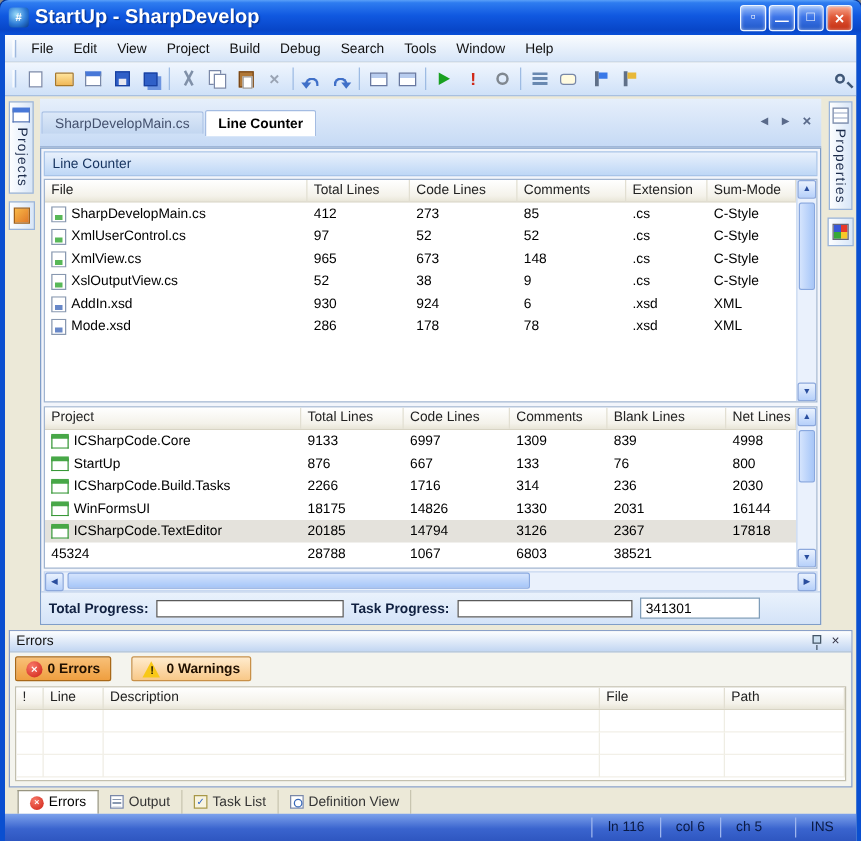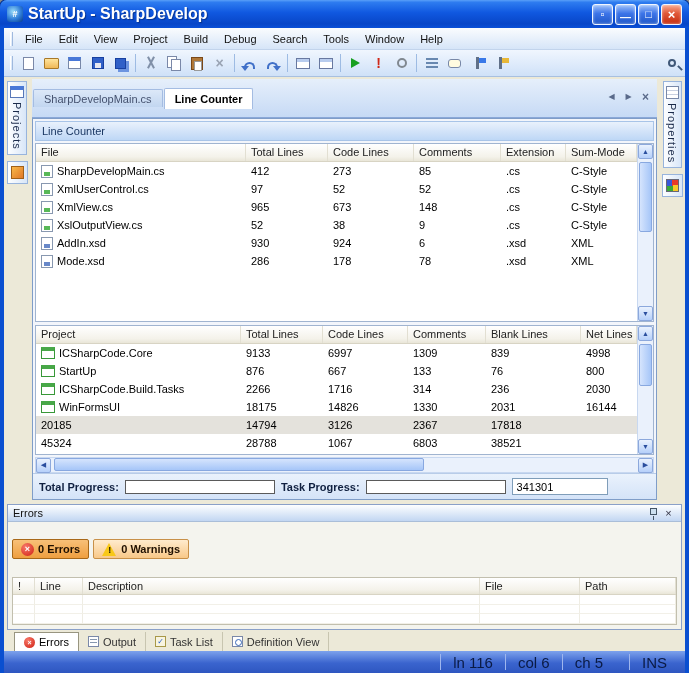--- a/index.html
+++ b/index.html
@@ -119,21 +119,21 @@
 .pfill{height:100%;width:100%;background:repeating-linear-gradient(90deg,#2EC42E 0 6px,#F4FBF4 6px 8px)}
 .pcount{width:96px;height:17px;background:#fff;border:1px solid #7F9DB9;display:flex;align-items:center;padding:0 4px}
 
 
 .errors-panel{height:126px;margin:4px 3px 0 3px;border:1px solid #8AA0C8;background:#F4F4EE;display:flex;flex-direction:column}
 .ep-head{height:17px;display:flex;align-items:center;padding:0 5px;background:linear-gradient(180deg,#FDFEFF,#C2D6F2);border-bottom:1px solid #AABED8;color:#111}
 .ep-title{flex:1}
 .hbtn{width:15px;height:14px;display:flex;align-items:center;justify-content:center;color:#334;font-size:11px}
 .i-pin{width:7px;height:7px;border:1px solid #456;background:#CDE0F0;position:relative;margin-top:-3px}
 .i-pin::after{content:"";position:absolute;left:2px;top:7px;width:1px;height:4px;background:#456}
-.filters{display:flex;gap:4px;padding:17px 4px}
+.filters{display:flex;gap:16px;padding:3px 4px}
 .fbtn{height:20px;display:flex;align-items:center;gap:4px;padding:0 8px;border:1px solid #C89048;border-radius:2px;background:linear-gradient(#FFEBCD,#F8C888);font-weight:bold;color:#201000}
 .fbtn.active{background:linear-gradient(#F8C078,#EF9F40);border-color:#A86818}
 .i-err{width:13px;height:13px;border-radius:50%;background:radial-gradient(circle at 35% 30%,#F87868,#CE2014);color:#fff;font-size:9px;font-weight:bold;display:flex;align-items:center;justify-content:center}
 .i-err::after{content:"×"}
 .i-warn{position:relative;width:15px;height:13px}
 .i-warn::before{content:"";position:absolute;left:0;top:0;width:0;height:0;border-left:7px solid transparent;border-right:7px solid transparent;border-bottom:13px solid #F8C818}
 .i-warn::after{content:"!";position:absolute;left:6px;top:2px;font-size:9px;font-weight:bold;color:#201800}
 .i-msg{width:13px;height:11px;background:linear-gradient(#6CA0F8,#2860D8);border-radius:3px;color:#fff;font-size:9px;font-weight:bold;display:flex;align-items:center;justify-content:center}
 .i-msg::after{content:"i"}
 .egrid{flex:1;margin:1px 4px 4px 4px;border:1px solid #C2BFAE;background:#fff;display:flex;flex-direction:column;overflow:hidden}
@@ -148,21 +148,21 @@
 .bi-err{width:11px;height:11px;border-radius:50%;background:radial-gradient(circle at 35% 30%,#F87868,#CE2014);color:#fff;font-size:7px;font-weight:bold;display:flex;align-items:center;justify-content:center}
 .bi-err::after{content:"×"}
 .bi-out{width:11px;height:11px;background:#fff;border:1px solid #7A88A8;position:relative}
 .bi-out::after{content:"";position:absolute;left:1px;top:2px;width:7px;height:6px;background:repeating-linear-gradient(180deg,#8898B0 0 1px,transparent 1px 3px)}
 .bi-task{width:11px;height:11px;background:#F8F4E0;border:1px solid #A89848;display:flex;align-items:center;justify-content:center;color:#2860C8;font-size:8px}
 .bi-task::after{content:"✓"}
 .bi-def{width:11px;height:11px;background:#fff;border:1px solid #7A88A8;position:relative}
 .bi-def::after{content:"";position:absolute;left:2px;top:2px;width:5px;height:5px;border:1px solid #3868B8;border-radius:50%}
 
 
-.statusbar{height:22px;background:linear-gradient(180deg,#7DA2EC,#3A64CE 55%,#2E56C0);display:flex;align-items:center;color:#0A1A44;padding:0 6px;font-size:15px}
+.statusbar{height:22px;background:linear-gradient(180deg,#7DA2EC,#3A64CE 55%,#2E56C0);display:flex;align-items:center;color:#0A1A44;padding:0 6px;font-size:11px}
 .sfield{padding:0 12px;height:16px;display:flex;align-items:center;border-left:1px solid #9FB6EE;white-space:nowrap}
 .sfield:first-of-type{margin-left:auto}
 .sgap{width:14px}
 </style>
 </head>
 <body>
 
 <div class="window">
 
   <div class="titlebar">
@@ -434,20 +434,24 @@
                   <span class="fi fi-proj"></span>
                   <span>WinFormsUI</span>
                 </span>
               <span class="td">18175</span>
               <span class="td">14826</span>
               <span class="td">1330</span>
               <span class="td">2031</span>
               <span class="td">16144</span>
             </div>
             <div class="trow g2 sel">
+              <span class="td">
+                  <span class="fi fi-proj"></span>
+                  <span>ICSharpCode.TextEditor</span>
+                </span>
               <span class="td">20185</span>
               <span class="td">14794</span>
               <span class="td">3126</span>
               <span class="td">2367</span>
               <span class="td">17818</span>
             </div>
             <div class="trow g2">
               <span class="td">45324</span>
               <span class="td">28788</span>
               <span class="td">1067</span>

